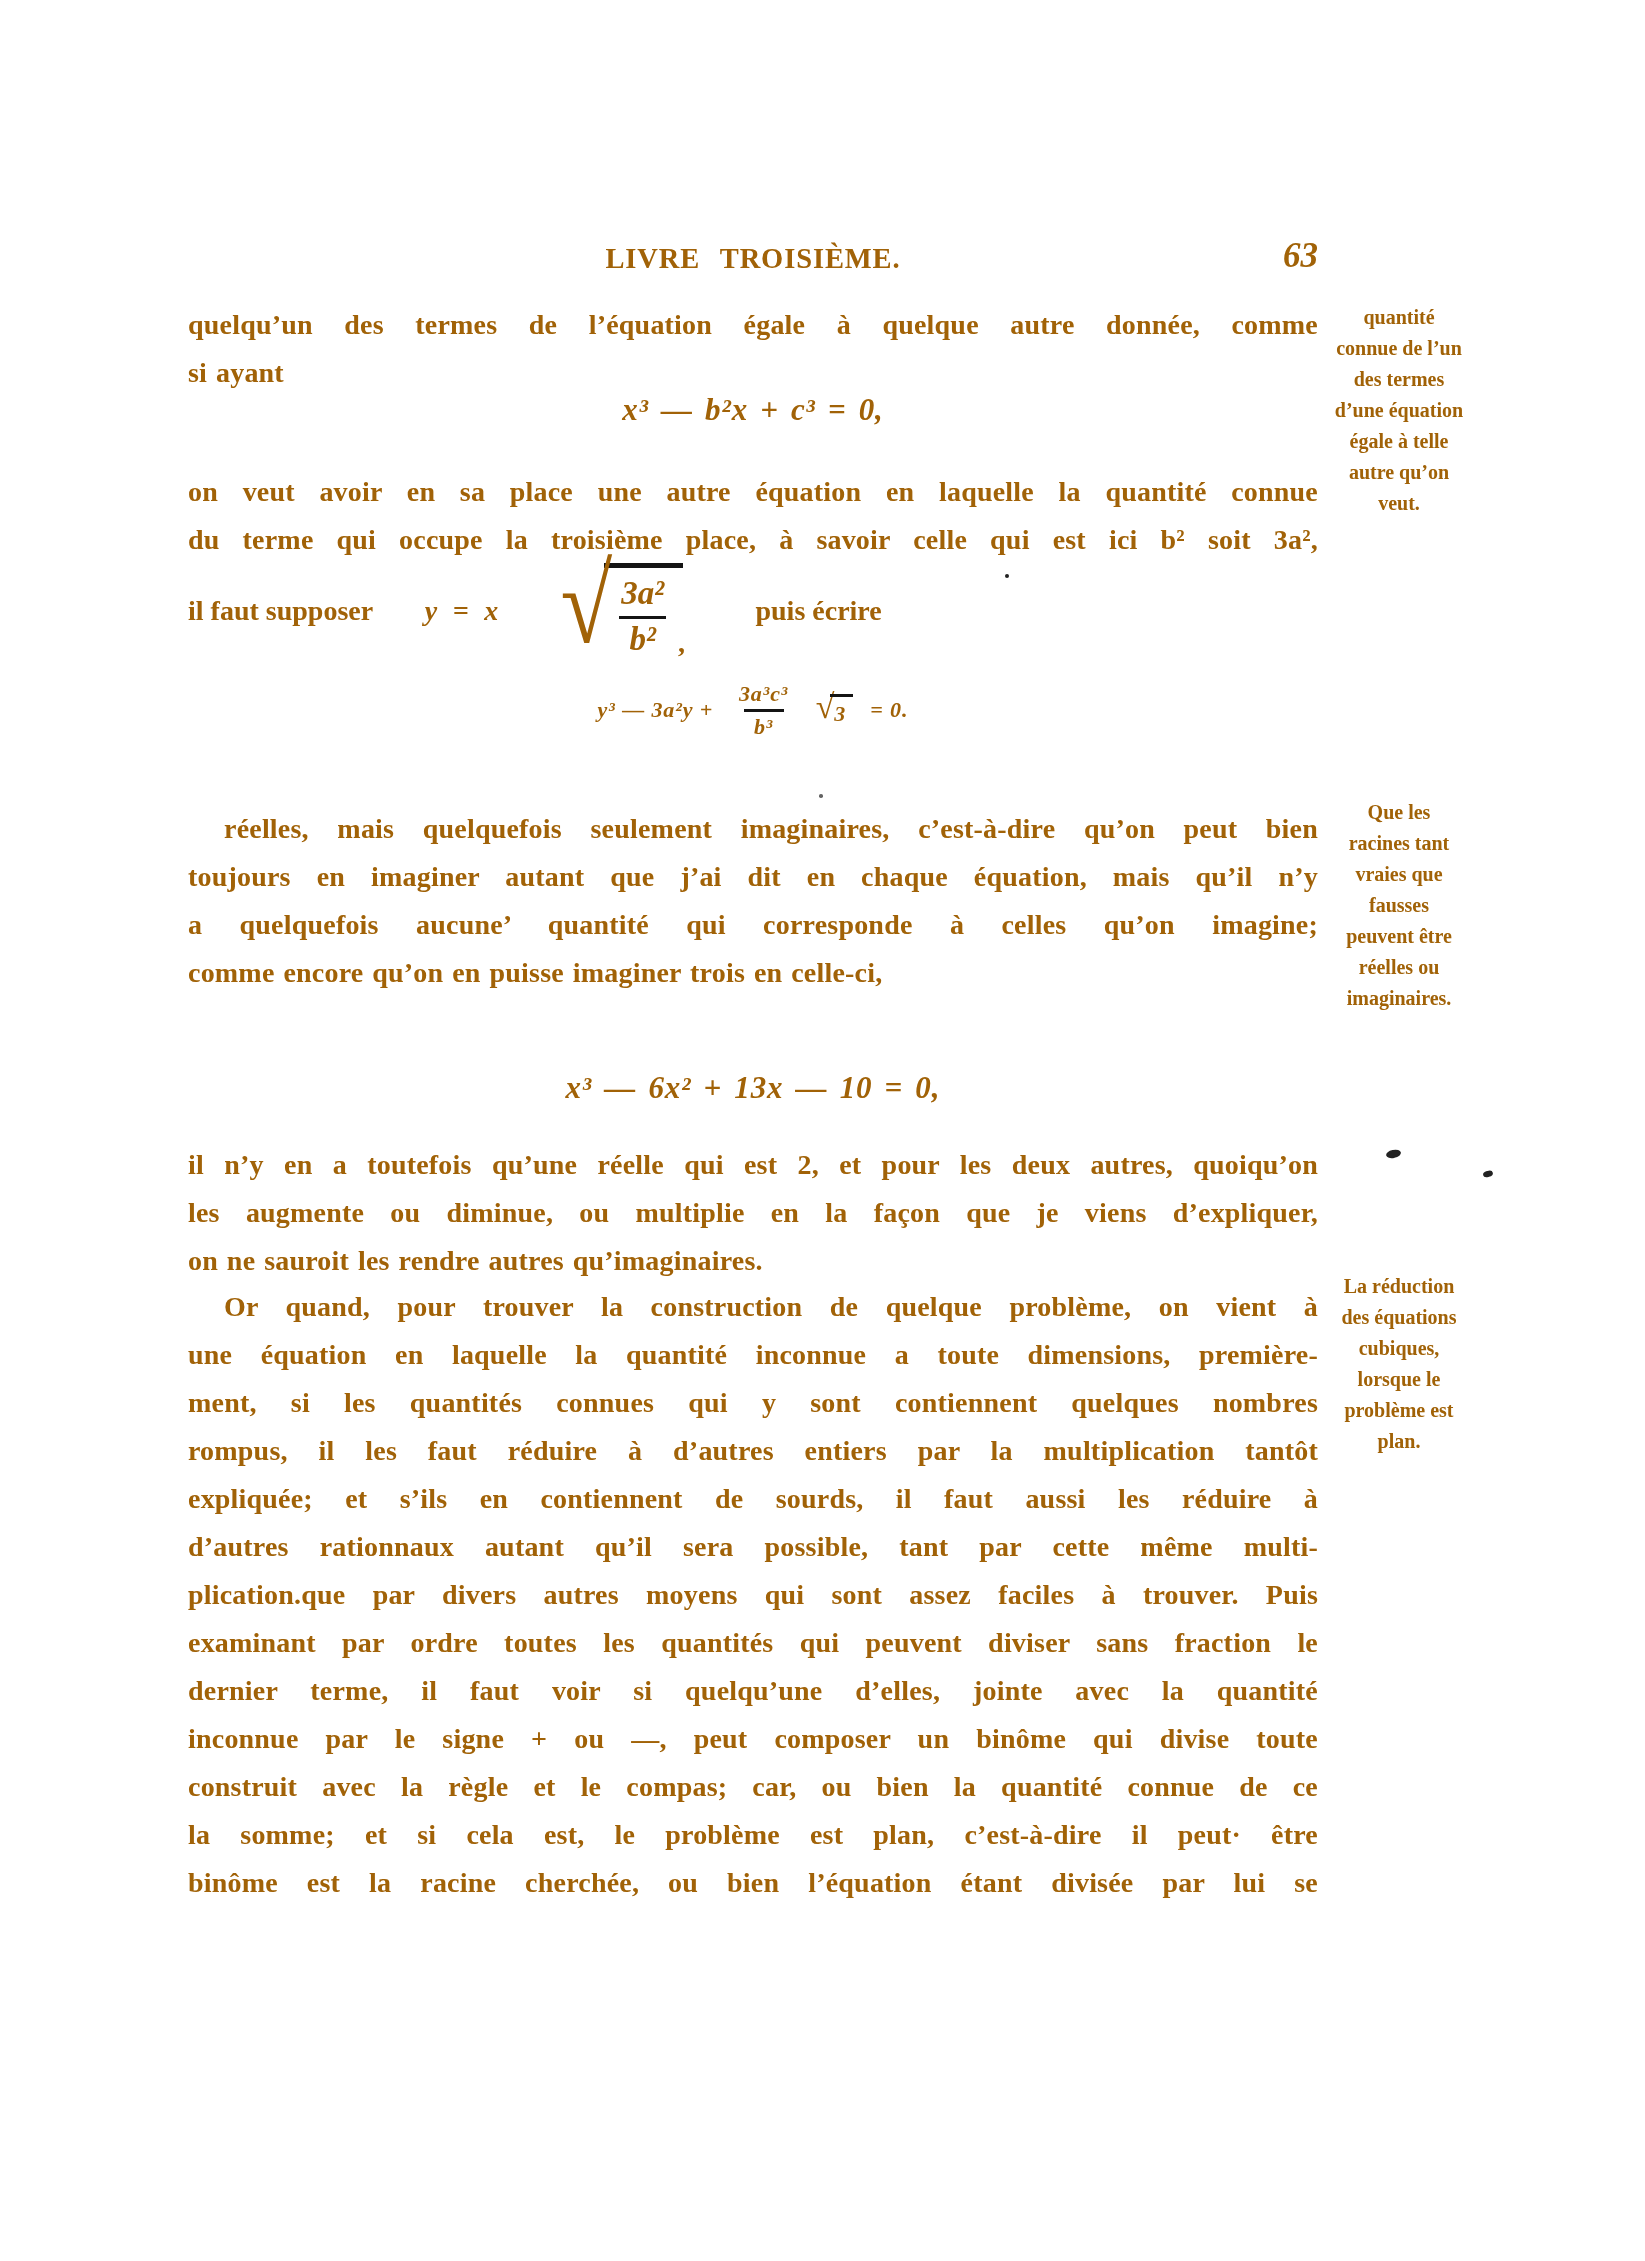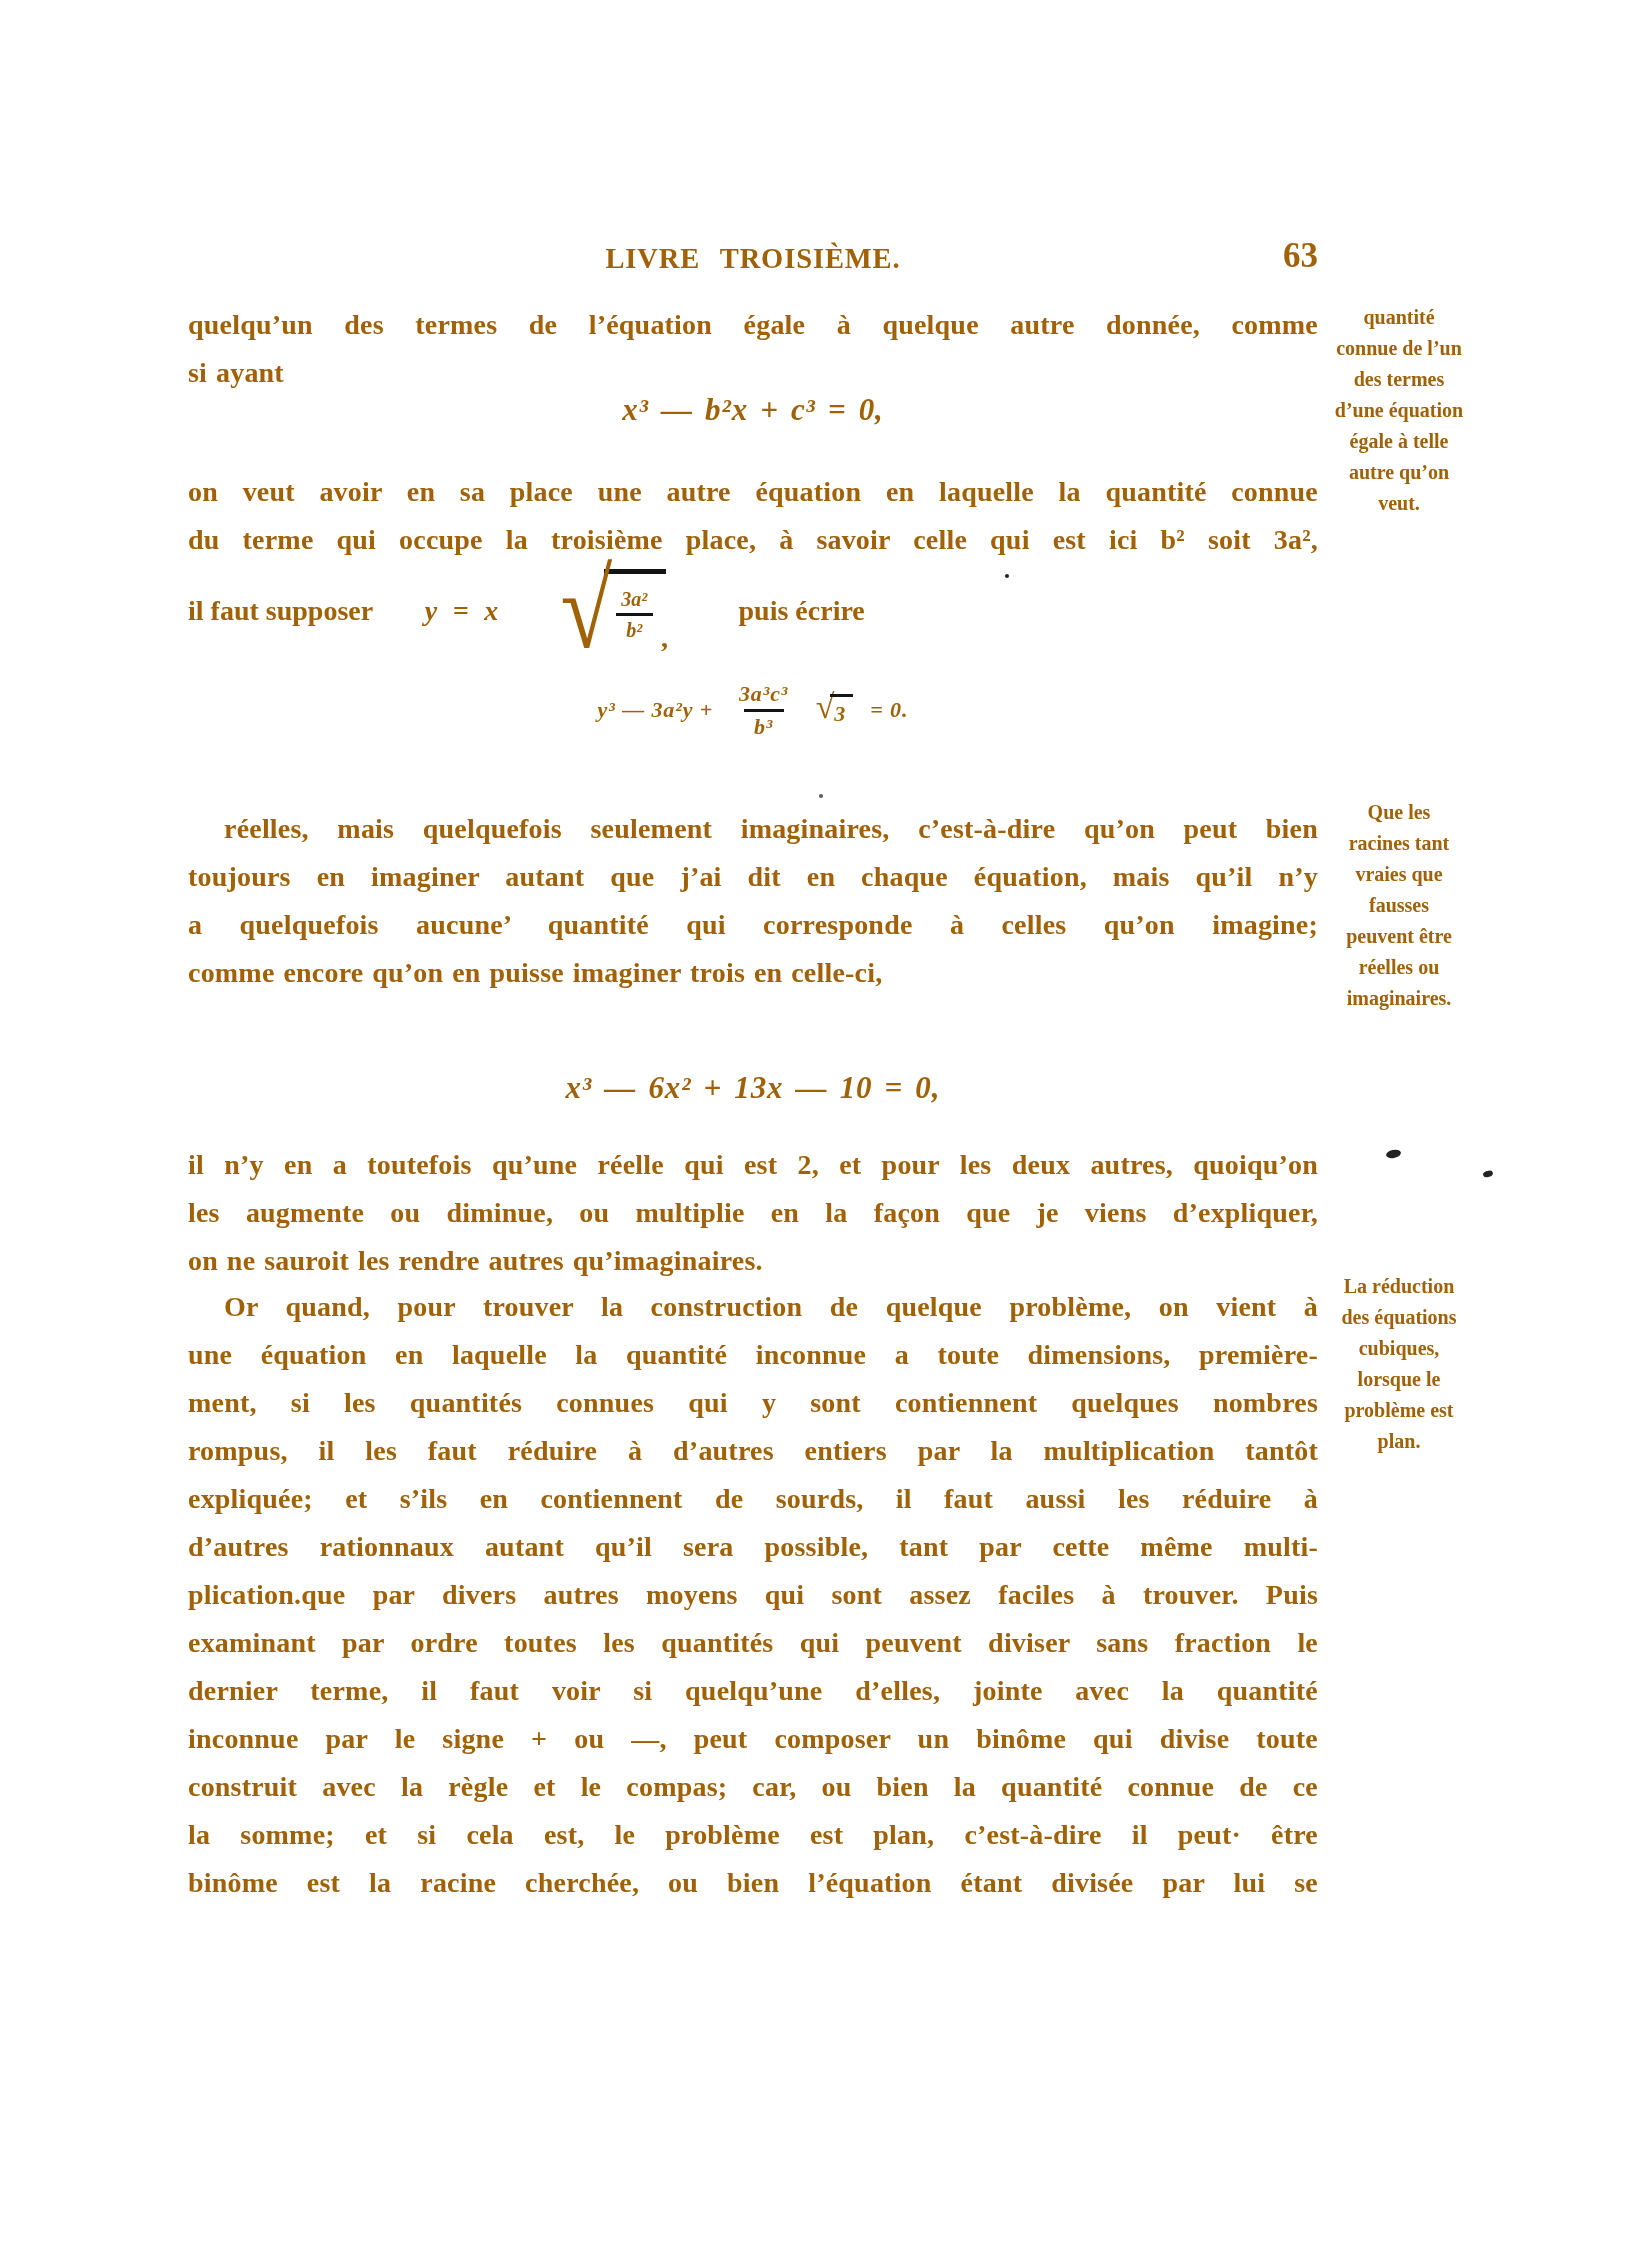--- a/index.html
+++ b/index.html
@@ -13,21 +13,21 @@
   }
   
   .header-row{position:absolute;left:188px;top:239px;width:1130px;height:40px;}
   .running-title{
     position:absolute;left:0;width:100%;text-align:center;
     font-size:28.5px;font-weight:700;letter-spacing:0.9px;word-spacing:12px;
     line-height:40px;
   }
   .page-number{
     position:absolute;right:0;top:-3.5px;
-    font-size:35px;font-weight:700;line-height:40px;
+    font-size:35px;font-weight:700;line-height:40px;font-style:italic;
   }
   
   .para{position:absolute;left:188px;width:1130px;font-size:28px;font-weight:700;}
   .para .line{
     line-height:48px;height:48px;
     text-align:justify;text-align-last:justify;
     word-spacing:1.7px;letter-spacing:0.2px;
   }
   .para .line:last-child{text-align-last:left;}
   .para.justify-last .line:last-child{text-align-last:justify;}
@@ -58,21 +58,21 @@
     display:flex;align-items:center;
     font-size:28px;font-weight:700;gap:43px;
   }
   .supposer .math{font-style:italic;margin:0 8.6px;letter-spacing:1.7px;word-spacing:5.2px;}
   .radical{display:inline-flex;align-items:flex-start;margin:0 3.5px;}
   .rad-sign{
     font-size:111px;line-height:0.78;font-weight:700;font-style:normal;
     transform:scaleX(.85);transform-origin:60% 0;
   }
   .rad-body{border-top:5.2px solid #141414;margin-left:-12px;padding:7px 10.4px 0 8.6px;margin-top:1.7px;}
-  .rad-body .frac{font-size:20px;font-style:italic;}
+  .rad-body .frac{font-size:33px;font-style:italic;}
   .rad-comma{align-self:flex-end;margin-left:-5.2px;}
   
   .margin-note{
     position:absolute;left:1308px;width:182px;
     font-size:20px;font-weight:700;text-align:center;
   }
   .margin-note .line{line-height:31px;height:31px;}
   
   .speck{position:absolute;background:#222;border-radius:50%;}
 </style>

